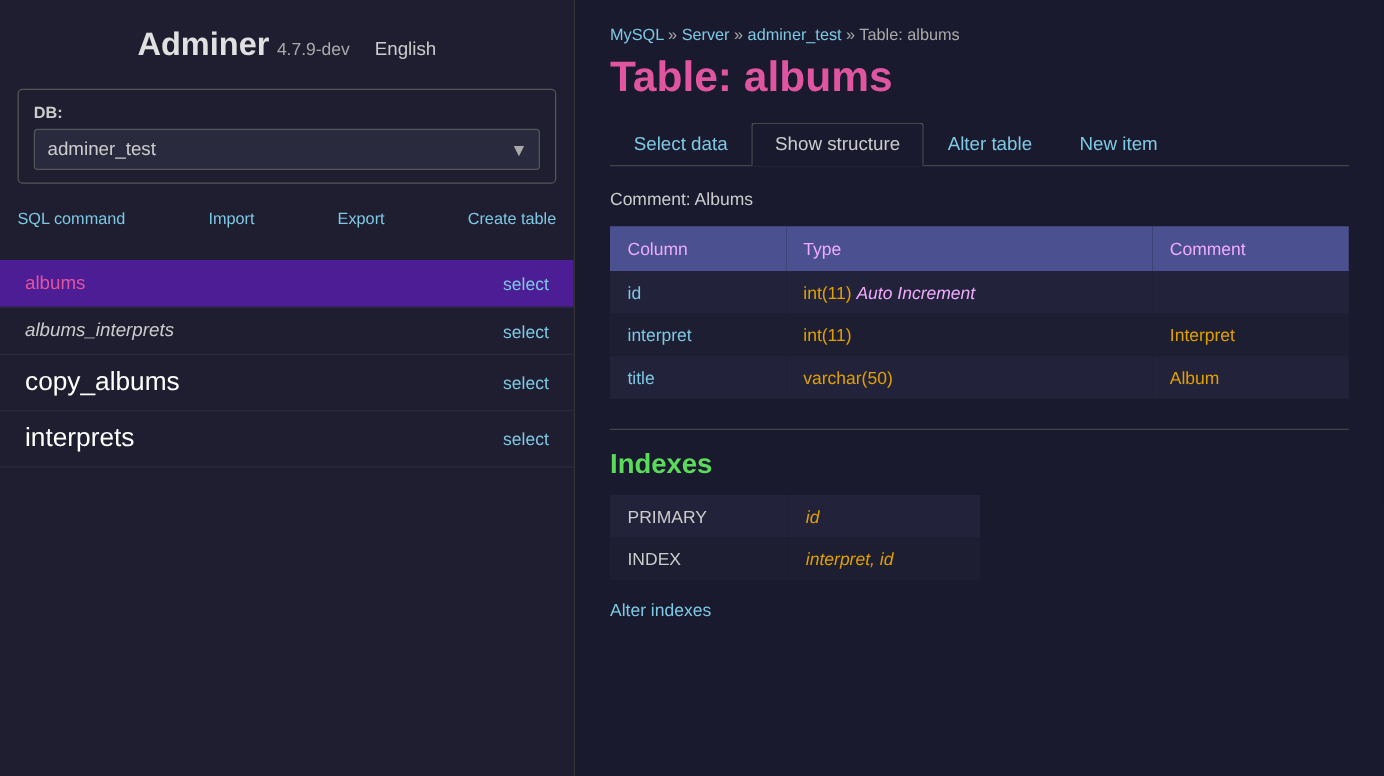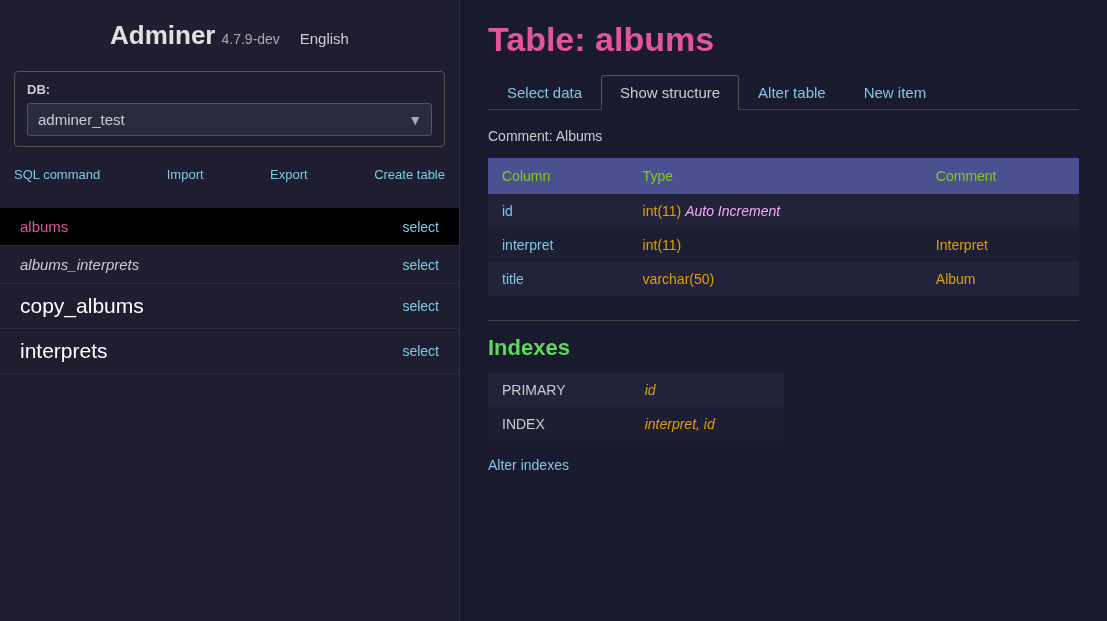--- a/index.html
+++ b/index.html
@@ -113,21 +113,21 @@
     .table-item {
       display: flex;
       align-items: center;
       justify-content: space-between;
       padding: 10px 20px;
       border-bottom: 1px solid #2a2a3e;
       cursor: pointer;
     }
 
     .table-item.active {
-      background: #000000;
+      background: #4c1d95;
     }
 
     .table-name-active {
       color: #e055a0;
       font-size: 15px;
     }
 
     .table-name-italic {
       color: #ccc;
       font-style: italic;
@@ -215,21 +215,21 @@
       margin-bottom: 24px;
     }
 
     .col-table thead tr {
       background: #4a5090;
     }
 
     .col-table thead th {
       padding: 10px 14px;
       text-align: left;
-      color: #84cc16;
+      color: #f0abfc;
       font-weight: normal;
       font-size: 14px;
     }
 
     .col-table tbody tr {
       background: #22223a;
     }
 
     .col-table tbody tr:nth-child(even) {
       background: #1e1e32;
@@ -323,20 +323,29 @@
       <a class="table-select-link">select</a>
     </div>
     <div class="table-item">
       <span class="table-name-normal">interprets</span>
       <a class="table-select-link">select</a>
     </div>
   </div>
 </div>
 
 <div class="right-panel">
+  <div class="breadcrumb">
+    <a>MySQL</a>
+    <span> » </span>
+    <a>Server</a>
+    <span> » </span>
+    <a>adminer_test</a>
+    <span> » </span>
+    <span>Table: albums</span>
+  </div>
 
   <div class="page-title">Table: albums</div>
 
   <div class="tab-bar">
     <a class="tab">Select data</a>
     <a class="tab active">Show structure</a>
     <a class="tab">Alter table</a>
     <a class="tab">New item</a>
   </div>
 

